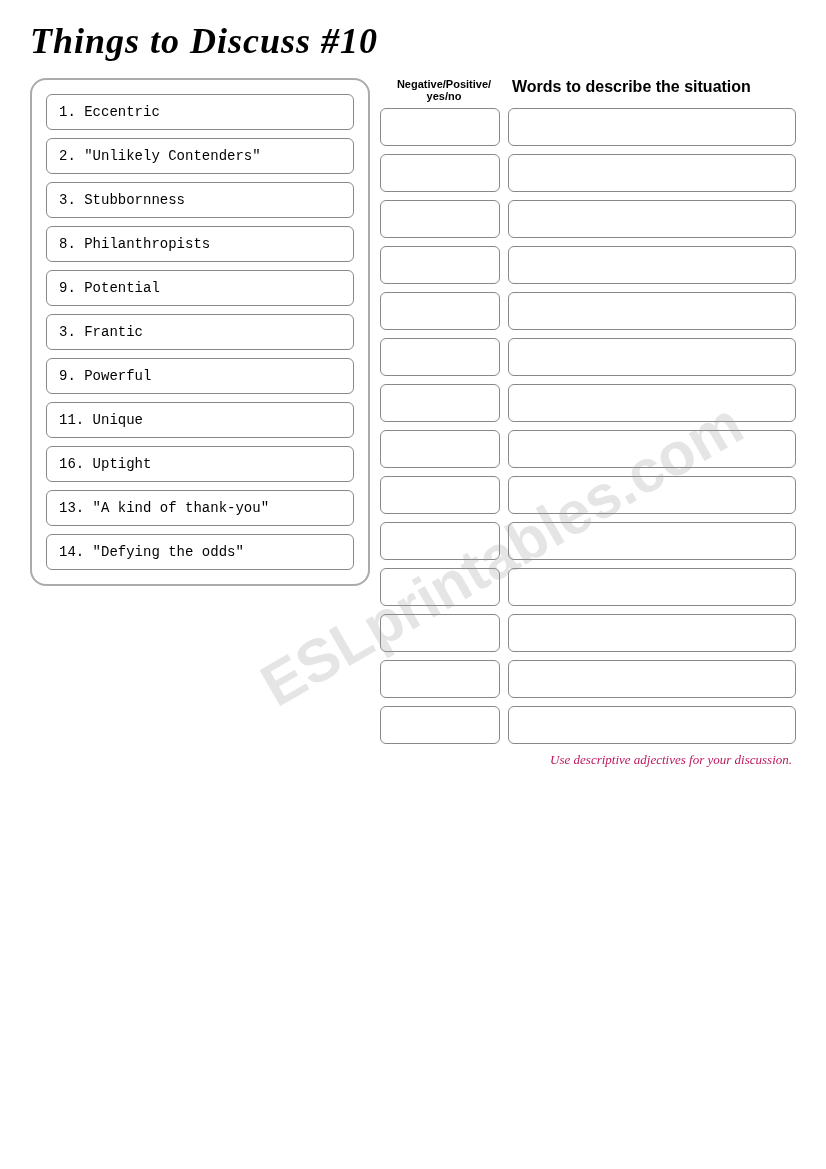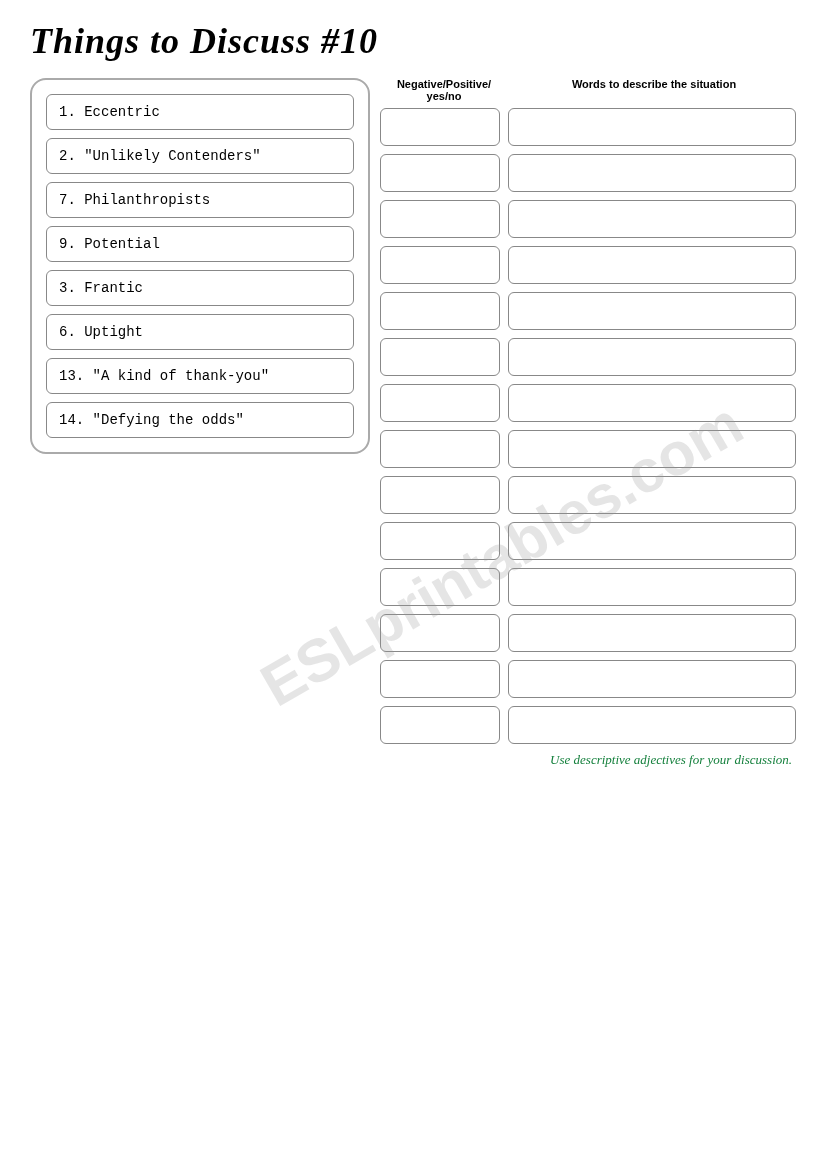--- a/index.html
+++ b/index.html
@@ -77,24 +77,23 @@
       width: 120px;
       font-size: 11px;
       font-weight: bold;
       font-family: Arial, sans-serif;
       text-align: center;
       flex-shrink: 0;
     }
 
     .col-header-words {
       flex: 1;
-      font-size: 11px;
+      font-size: 16px;
       font-weight: bold;
       font-family: Arial, sans-serif;
-      text-align: center;
     }
 
     .right-rows {
       display: flex;
       flex-direction: column;
       gap: 8px;
     }
 
     .right-row {
       display: flex;
@@ -120,21 +119,21 @@
       background: #fff;
     }
 
     .footer-note {
       text-align: right;
       font-size: 13px;
       font-style: italic;
       font-family: Georgia, serif;
       margin-top: 8px;
       padding-right: 4px;
-      color: #15803d;
+      color: #be185d;
     }
 
     .watermark {
       position: absolute;
       top: 500px;
       left: 200px;
       font-size: 60px;
       color: rgba(150, 150, 150, 0.25);
       font-family: Arial, sans-serif;
       font-weight: bold;
@@ -151,24 +150,27 @@
   <h1 class="page-title">Things to Discuss #10</h1>
 
   <div class="watermark">ESLprintables.com</div>
 
   <div class="main-layout">
 
     <div class="left-panel">
 
     <div class="term-box">1. Eccentric</div>
         <div class="term-box">2. "Unlikely Contenders"</div>
-        <div class="term-box">7. Philanthropists</div>
+        <div class="term-box">3. Stubbornness</div>
+        <div class="term-box">8. Philanthropists</div>
         <div class="term-box">9. Potential</div>
         <div class="term-box">3. Frantic</div>
-        <div class="term-box">6. Uptight</div>
+        <div class="term-box">9. Powerful</div>
+        <div class="term-box">11. Unique</div>
+        <div class="term-box">16. Uptight</div>
         <div class="term-box">13. "A kind of thank-you"</div>
         <div class="term-box">14. "Defying the odds"</div>
       </div>
 
     <div class="right-panel">
       <div class="right-header">
         <div class="col-header-neg">Negative/Positive/ yes/no</div>
         <div class="col-header-words">Words to describe the situation</div>
       </div>
       <div class="right-rows">

